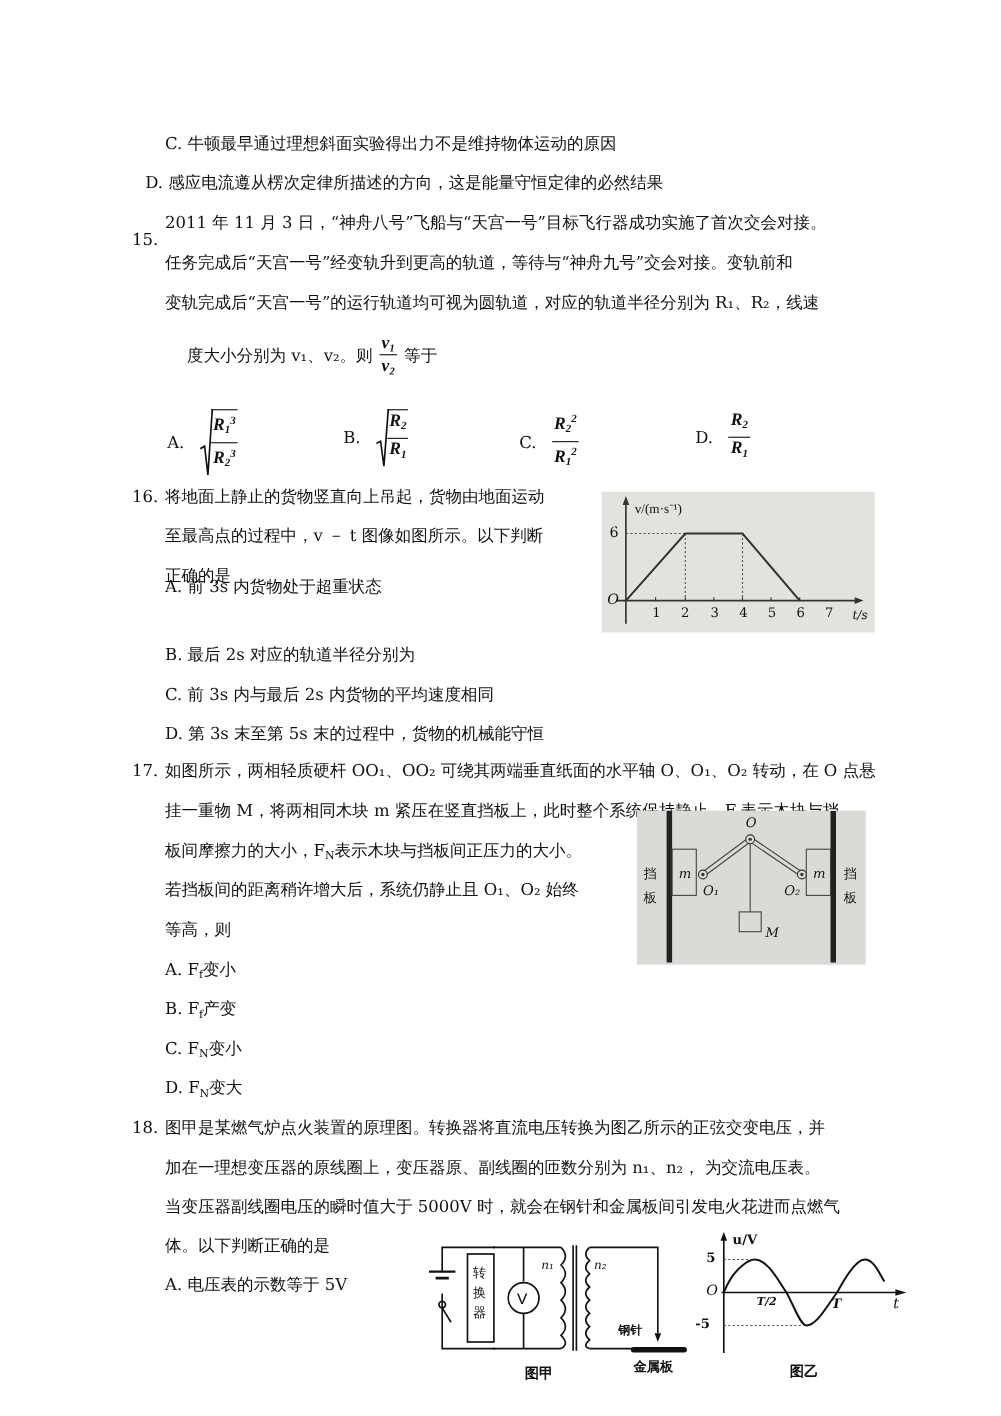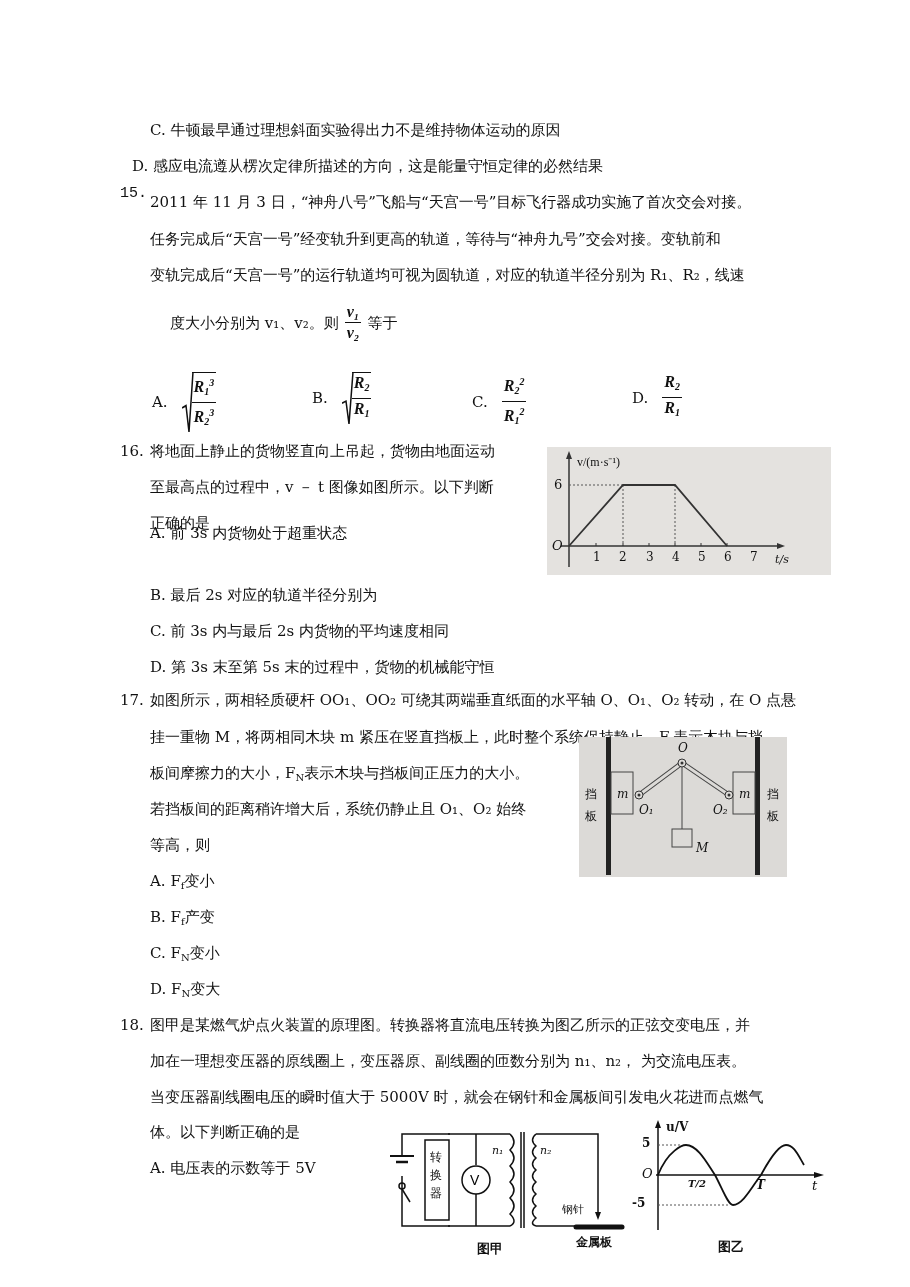--- a/index.html
+++ b/index.html
@@ -19,21 +19,21 @@
   .sqrt .inner { border-top: 1.5px solid #111; display: inline-block; }
   .opt { position: absolute; white-space: nowrap; display: flex; align-items: center; gap: 14px; }
   .fig { position: absolute; }
 </style>
 </head>
 <body>
 
 <div class="line" style="left:150px;top:120px;">C. 牛顿最早通过理想斜面实验得出力不是维持物体运动的原因</div>
 <div class="line" style="left:132px;top:156px;">D. 感应电流遵从楞次定律所描述的方向，这是能量守恒定律的必然结果</div>
 
-<div class="num" style="left:120px;top:184px;font-family:Liberation Mono, monospace;">15.</div>
+<div class="num" style="left:120px;top:208px;">15.</div>
 <div class="line" style="left:150px;top:192px;">2011 年 11 月 3 日，“神舟八号”飞船与“天宫一号”目标飞行器成功实施了首次交会对接。</div>
 <div class="line" style="left:150px;top:229px;">任务完成后“天宫一号”经变轨升到更高的轨道，等待与“神舟九号”交会对接。变轨前和</div>
 <div class="line" style="left:150px;top:265px;">变轨完成后“天宫一号”的运行轨道均可视为圆轨道，对应的轨道半径分别为 R₁、R₂，线速</div>
 <div class="line" style="left:150px;top:302px;display:flex;align-items:center;gap:6px;margin-left:20px;">
   <span>度大小分别为 v₁、v₂。则</span>
   <span class="frac">
     <span class="n">v₁</span>
     <span class="d">v₂</span>
   </span>
   <span>等于</span>
@@ -78,21 +78,21 @@
 
 <div class="num" style="left:120px;top:441px;">16.</div>
 <div class="line" style="left:150px;top:441px;">将地面上静止的货物竖直向上吊起，货物由地面运动</div>
 <div class="line" style="left:150px;top:477px;">至最高点的过程中，v － t 图像如图所示。以下判断</div>
 <div class="line" style="left:150px;top:513px;">正确的是</div>
 <div class="line" style="left:150px;top:523px;">A. 前 3s 内货物处于超重状态</div>
 <div class="line" style="left:150px;top:585px;">B. 最后 2s 对应的轨道半径分别为</div>
 <div class="line" style="left:150px;top:621px;">C. 前 3s 内与最后 2s 内货物的平均速度相同</div>
 <div class="line" style="left:150px;top:657px;">D. 第 3s 末至第 5s 末的过程中，货物的机械能守恒</div>
 
-<div class="fig" style="left:547px;top:447px;width:284px;height:128px;background:#e4e2df;">
+<div class="fig" style="left:547px;top:447px;width:248px;height:128px;background:#e4e2df;">
   <svg width="248" height="128" style="position:absolute;left:0;top:0;">
     <line x1="22" y1="120" x2="22" y2="8" stroke="#333" stroke-width="1.5"></line>
     <polygon points="22,4 19,12 25,12" fill="#333"></polygon>
     <line x1="14" y1="99" x2="232" y2="99" stroke="#333" stroke-width="1.5"></line>
     <polygon points="238,99 230,96 230,102" fill="#333"></polygon>
     <line x1="22" y1="38" x2="76" y2="38" stroke="#555" stroke-width="1" stroke-dasharray="2,2"></line>
     <line x1="76" y1="38" x2="76" y2="99" stroke="#555" stroke-width="1" stroke-dasharray="2,2"></line>
     <line x1="128" y1="38" x2="128" y2="99" stroke="#555" stroke-width="1" stroke-dasharray="2,2"></line>
     <polyline points="22,99 76,38 128,38 180,99" fill="none" stroke="#333" stroke-width="1.8"></polyline>
     <g stroke="#333" stroke-width="1">
@@ -187,21 +187,21 @@
       <polyline points="156,6 218,6 218,84"></polyline>
       <line x1="156" y1="98" x2="200" y2="98"></line>
     </g>
     <polygon points="215,84 221,84 218,92" fill="#111"></polygon>
     <line x1="196" y1="99" x2="242" y2="99" stroke="#111" stroke-width="5" stroke-linecap="round"></line>
     <text x="90" y="57" font-size="14" font-family="Liberation Sans, sans-serif">V</text>
   </svg>
   <span style="position:absolute;left:50px;top:20px;font-size:12px;font-weight:normal;width:14px;white-space:normal;line-height:18px;">转换器</span>
   <span style="position:absolute;left:112px;top:16px;font-size:11px;font-style:italic;">n₁</span>
   <span style="position:absolute;left:160px;top:16px;font-size:11px;font-style:italic;">n₂</span>
-  <span style="position:absolute;left:182px;top:74px;font-size:11px;font-weight:normal;">钢针</span>
+  <span style="position:absolute;left:182px;top:74px;font-size:11px;font-weight:bold;">钢针</span>
   <span style="position:absolute;left:196px;top:106px;font-size:12px;font-weight:bold;">金属板</span>
   <span style="position:absolute;left:97px;top:112px;font-size:13px;font-weight:bold;">图甲</span>
 </div>
 
 <div class="fig" style="left:628px;top:1120px;width:200px;height:140px;">
   <svg width="200" height="110" style="position:absolute;left:0;top:0;">
     <line x1="30" y1="110" x2="30" y2="6" stroke="#111" stroke-width="1.5"></line>
     <polygon points="30,0 27,8 33,8" fill="#111"></polygon>
     <line x1="28" y1="55" x2="188" y2="55" stroke="#111" stroke-width="1.5"></line>
     <polygon points="196,55 186,52 186,58" fill="#111"></polygon>

